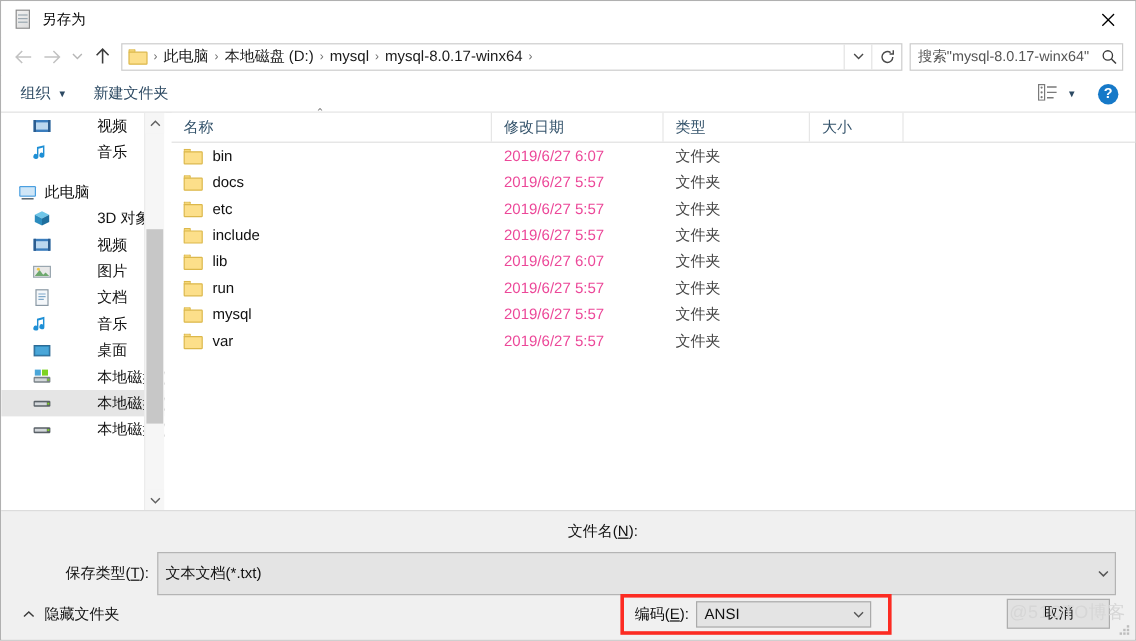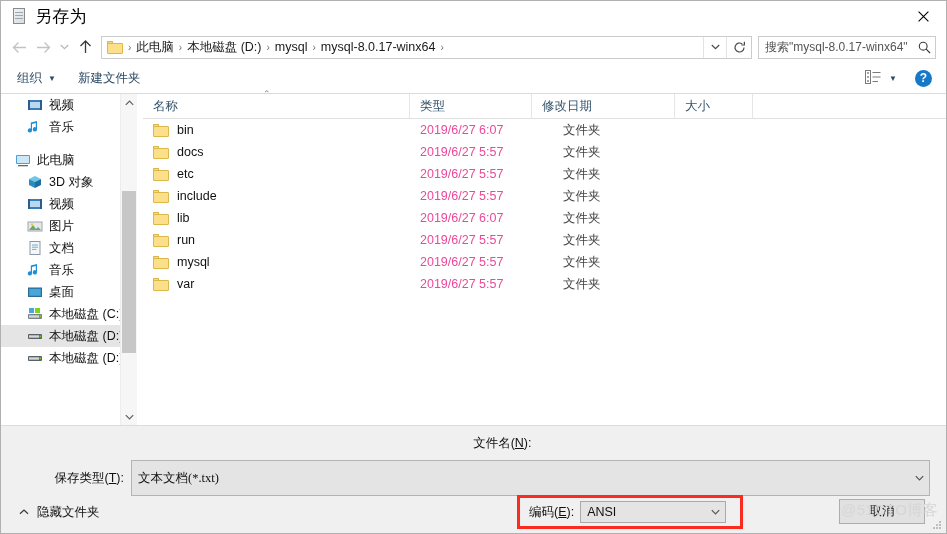--- a/index.html
+++ b/index.html
@@ -47,21 +47,21 @@
     border: 1px solid #8a8a8a;
     box-sizing: border-box;
   }
   .np-line {
     position: absolute; left: 4px;
     width: 8px; height: 1px;
     background: #9aa7b0;
   }
   .title-text {
     margin-left: 8px;
-    font-size: 17px;
+    font-size: 12px;
     color: #000;
     letter-spacing: .2px;
   }
   .win-close {
     position: absolute;
     right: 0; top: 0;
     width: 45px; height: 30px;
     display: flex; align-items: center; justify-content: center;
     font-size: 14px; color: #000;
     cursor: default;
@@ -243,21 +243,21 @@
     height: 22px;
     display: flex;
     align-items: center;
     font-size: 12.5px;
     color: #111;
     white-space: nowrap;
     cursor: default;
     padding-left: 14px;
     box-sizing: border-box;
   }
-  .tree-item.indent { padding-left: 26px; }
+  .tree-item.indent { padding-left: 26px; gap: 32px; }
   .tree-item.selected { background: #e5e5e5; }
   .tree-gap { height: 11px; }
   .tree-ico {
     width: 16px; height: 16px;
     margin-right: 6px;
     flex: 0 0 16px;
     position: relative;
   }
   .tree-label { overflow: hidden; }
 
@@ -385,21 +385,20 @@
     align-items: center;
     position: relative;
   }
   .combo.filename {
     background: #ffffff;
     border: 1px solid #0078d7;
   }
   .combo.savetype {
     background: #e4e4e4;
     border: 1px solid #b4b4b4;
-    font-family: Liberation Serif, serif;
   }
   .combo-val {
     padding-left: 6px;
     font-size: 12.5px;
     color: #111;
     flex: 1 1 auto;
     overflow: hidden; white-space: nowrap;
   }
   .caret-cell {
     width: 20px;
@@ -764,25 +763,25 @@
     </div>
 
     <div class="splitter"></div>
 
     <div class="filelist">
       <div class="col-head">
         <div class="col name">
           <span>名称</span>
           <span class="sort-caret">⌃</span>
         </div>
+        <div class="col date">
+          <span>修改日期</span>
+        </div>
         <div class="col type">
           <span>类型</span>
-        </div>
-        <div class="col date">
-          <span>修改日期</span>
         </div>
         <div class="col size">
           <span>大小</span>
         </div>
         <div class="col rest"></div>
       </div>
 
       <div class="rows">
         <div class="row">
           <div class="cell name">

